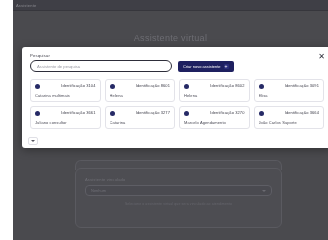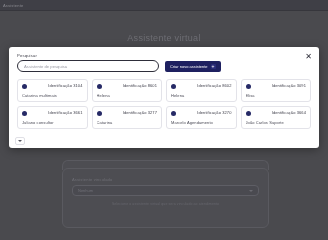--- a/index.html
+++ b/index.html
@@ -9,20 +9,21 @@
     height: 234px;
     overflow: hidden;
     font-family: "Liberation Sans", sans-serif;
   }
 
   
   .page {
     position: absolute;
     inset: 0;
     background: #4a4a4e;
+    margin-left: 13px;
   }
 
   .topbar {
     position: absolute;
     top: 0; left: 0; right: 0;
     height: 11px;
     background: #3f3f46;
     border-bottom: 1px solid #36363c;
     display: flex;
     align-items: center;

